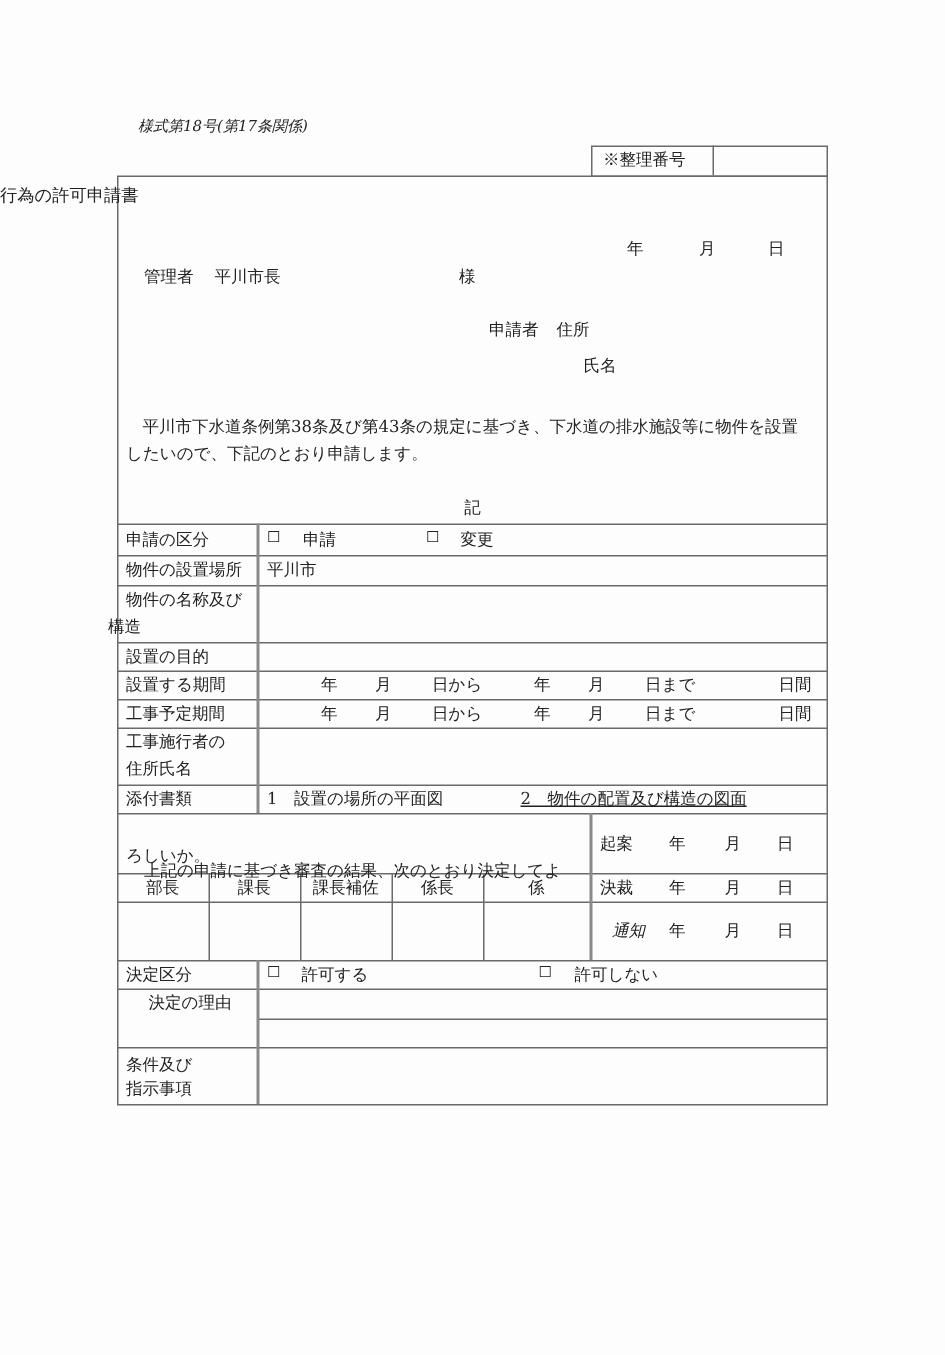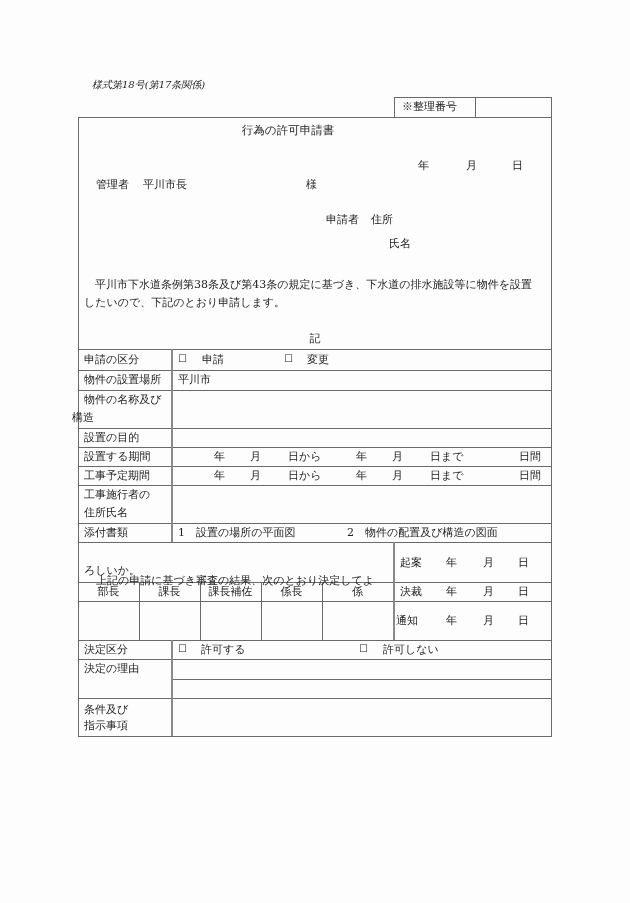--- a/index.html
+++ b/index.html
@@ -17,21 +17,21 @@
 
 <div class="abs" style="left:92px;top:80px;font-size:10px;font-style:italic;">様式第18号(第17条関係)</div>
 
 <div class="box" style="left:394px;top:97px;width:158px;height:21px;"></div>
 <div class="vl" style="left:475px;top:97px;height:20px;"></div>
 <div class="abs" style="left:402px;top:101px;">※整理番号</div>
 <div class="abs" style="left:478px;top:99px;width:70px;height:16px;"></div>
 
 <div class="box" style="left:78px;top:117px;width:474px;height:620px;"></div>
 
-<div class="abs" style="left:0;width:576px;text-align:center;top:125px;font-size:11.5px;">行為の許可申請書</div>
+<div class="abs" style="left:0;width:576px;top:125px;font-size:11.5px;">行為の許可申請書</div>
 
 <div class="abs" style="left:418px;top:160px;">年</div>
 <div class="abs" style="left:466px;top:160px;">月</div>
 <div class="abs" style="left:512px;top:160px;">日</div>
 
 <div class="abs" style="left:96px;top:179px;">管理者</div>
 <div class="abs" style="left:143px;top:179px;">平川市長</div>
 <div class="abs" style="left:306px;top:179px;">様</div>
 
 <div class="abs" style="left:326px;top:214px;">申請者</div>
@@ -101,21 +101,21 @@
 <div class="abs" style="left:392px;top:470px;">月</div>
 <div class="abs" style="left:430px;top:470px;">日まで</div>
 <div class="abs" style="left:519px;top:470px;">日間</div>
 
 <div class="abs" style="left:84px;top:489px;">工事施行者の</div>
 <div class="abs" style="left:84px;top:507px;">住所氏名</div>
 <div class="abs" style="left:176px;top:487px;width:370px;height:34px;"></div>
 
 <div class="abs" style="left:84px;top:527px;">添付書類</div>
 <div class="abs" style="left:178px;top:527px;">1　設置の場所の平面図</div>
-<div class="abs" style="left:347px;top:527px;">2　物件の配置及び構造の図面</div>
+<div class="abs" style="left:347px;top:527px;text-decoration:underline;">2　物件の配置及び構造の図面</div>
 
 <div class="abs" style="left:96px;top:547px;margin-top:28px;">上記の申請に基づき審査の結果、次のとおり決定してよ</div>
 <div class="abs" style="left:84px;top:565px;">ろしいか。</div>
 
 <div class="abs" style="left:78px;width:61px;text-align:center;top:586px;">部長</div>
 <div class="abs" style="left:139px;width:61px;text-align:center;top:586px;">課長</div>
 <div class="abs" style="left:200px;width:61px;text-align:center;top:586px;">課長補佐</div>
 <div class="abs" style="left:261px;width:61px;text-align:center;top:586px;">係長</div>
 <div class="abs" style="left:322px;width:71px;text-align:center;top:586px;">係</div>
 
@@ -128,30 +128,30 @@
 <div class="abs" style="left:400px;top:557px;">起案</div>
 <div class="abs" style="left:446px;top:557px;">年</div>
 <div class="abs" style="left:483px;top:557px;">月</div>
 <div class="abs" style="left:518px;top:557px;">日</div>
 
 <div class="abs" style="left:400px;top:586px;">決裁</div>
 <div class="abs" style="left:446px;top:586px;">年</div>
 <div class="abs" style="left:483px;top:586px;">月</div>
 <div class="abs" style="left:518px;top:586px;">日</div>
 
-<div class="abs" style="left:396px;top:615px;">通知</div>
+<div class="abs" style="left:408px;top:615px;font-style:italic;">通知</div>
 <div class="abs" style="left:446px;top:615px;">年</div>
 <div class="abs" style="left:483px;top:615px;">月</div>
 <div class="abs" style="left:518px;top:615px;">日</div>
 
 <div class="abs" style="left:84px;top:644px;">決定区分</div>
 <div class="abs cb" style="left:178px;top:644px;">☐</div>
 <div class="abs" style="left:201px;top:644px;">許可する</div>
 <div class="abs cb" style="left:359px;top:644px;">☐</div>
 <div class="abs" style="left:383px;top:644px;">許可しない</div>
 
-<div class="abs" style="left:84px;top:663px;">決定の理由</div>
+<div class="abs" style="left:99px;top:663px;">決定の理由</div>
 <div class="abs" style="left:176px;top:661px;width:370px;height:16px;"></div>
 <div class="abs" style="left:176px;top:681px;width:370px;height:16px;"></div>
 
 <div class="abs" style="left:84px;top:704px;">条件及び</div>
 <div class="abs" style="left:84px;top:720px;">指示事項</div>
 <div class="abs" style="left:176px;top:700px;width:370px;height:34px;"></div>
 
 </body></html>

